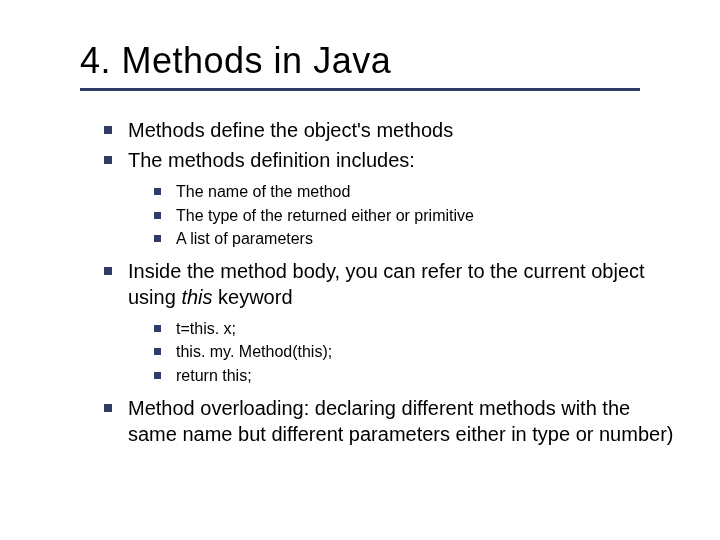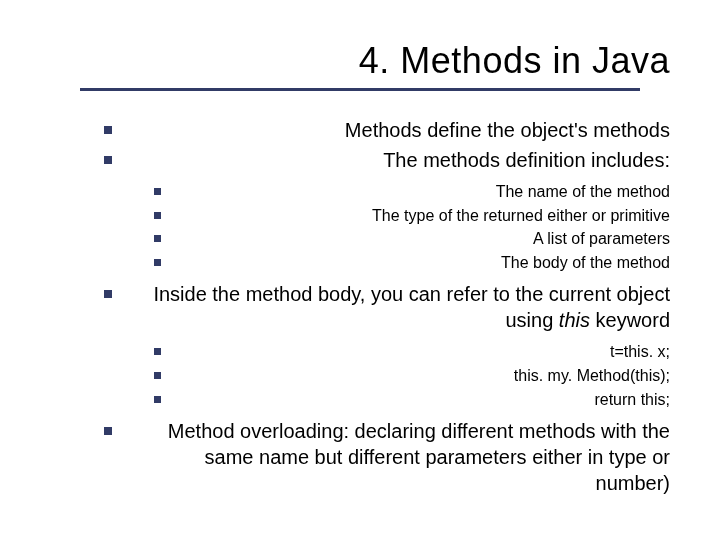--- a/index.html
+++ b/index.html
@@ -8,22 +8,21 @@
     width: 720px;
     height: 540px;
     background: #ffffff;
     font-family: Verdana, Geneva, sans-serif;
     color: #000;
   }
   .slide {
     box-sizing: border-box;
     width: 720px;
     height: 540px;
-    padding: 40px 50px 30px 80px;
-    text-align: right;
+    padding: 40px 38px 30px 80px;
   }
   .title {
     font-family: Verdana, Geneva, sans-serif;
     font-size: 36px;
     font-weight: 400;
     margin: 0 0 6px 0;
     letter-spacing: 0.5px;
   }
   .underline {
     height: 3px;
@@ -88,21 +87,20 @@
   <div class="underline"></div>
 
   <ul class="level1">
     <li>Methods define the object's methods</li>
     <li>
       <span>The methods definition includes:</span>
       <ul class="level2">
         <li>The name of the method</li>
         <li>The type of the returned either or primitive</li>
         <li>A list of parameters</li>
-        <li>The body of the method</li>
       </ul>
     </li>
     <li>
       <span>Inside the method body, you can refer to the current object using </span><span class="italic">this</span><span> keyword</span>
       <ul class="level2">
         <li>t=this. x;</li>
         <li>this. my. Method(this);</li>
         <li>return this;</li>
       </ul>
     </li>

